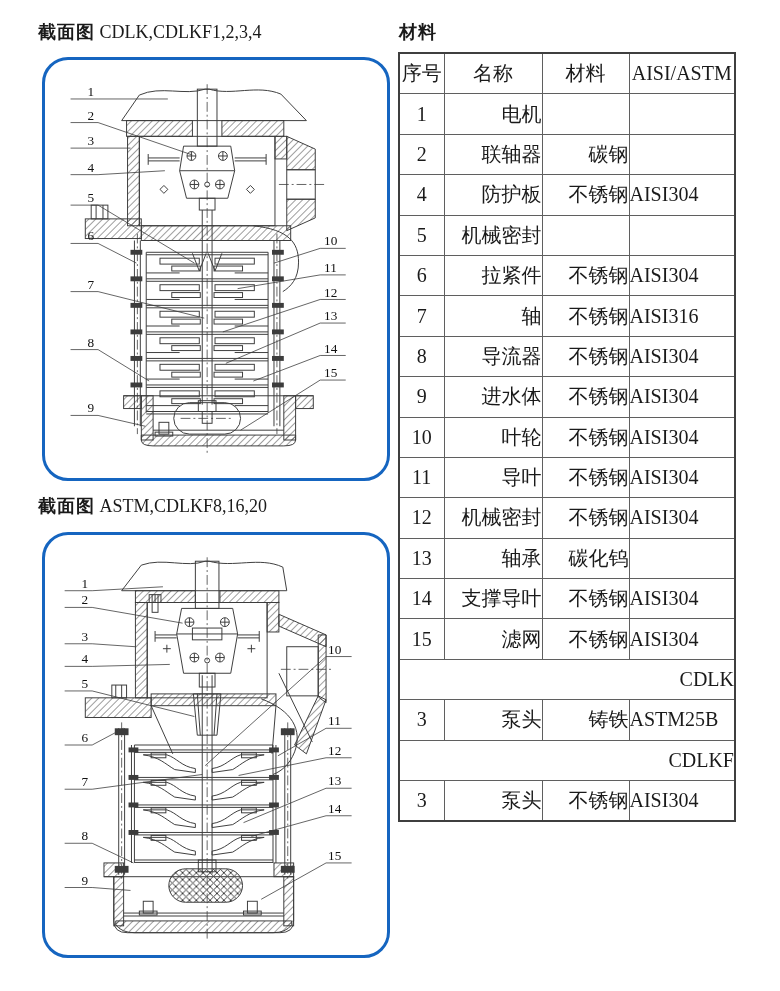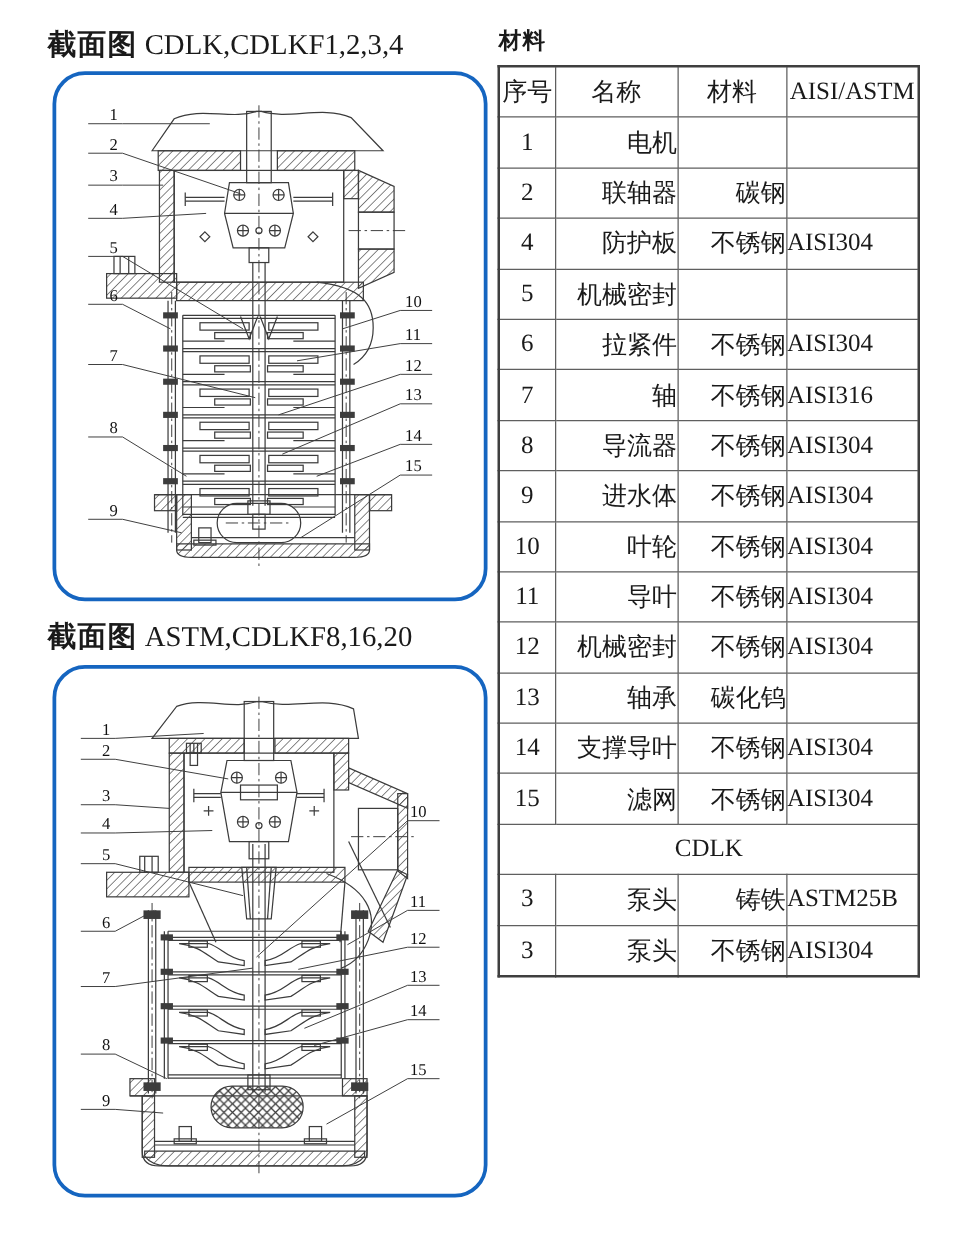--- a/index.html
+++ b/index.html
@@ -1,19 +1,19 @@
 <!DOCTYPE html>
 <html><head>
 <meta charset="utf-8">
 <style>
   html,body{margin:0;padding:0;background:#fff;}
   .page{position:relative;width:780px;height:991px;background:#ffffff;overflow:hidden;
         font-family:"Liberation Serif",serif;color:#1a1a1a;}
   
-  .sec-title{position:absolute;left:38px;font-size:23px;white-space:nowrap;}
+  .sec-title{position:absolute;left:38px;font-size:18px;white-space:nowrap;}
   .sec-title .cjk{font-family:"Liberation Sans",sans-serif;font-weight:bold;letter-spacing:1px;}
   .sec-title .lat{font-family:"Liberation Serif",serif;}
   .sec-title .lat2{font-family:Liberation Serif, serif;}
   #title1{top:20px;}
   #title2{top:494px;}
   #mat-title{position:absolute;left:399px;top:20px;font-size:18px;
              font-family:"Liberation Sans",sans-serif;font-weight:bold;letter-spacing:1px;}
   
   .dbox{position:absolute;left:42px;width:342px;border:3px solid #1565c0;border-radius:26px;background:#fff;}
   #box1{top:57px;height:418px;}
@@ -30,21 +30,21 @@
   
   .materials{position:absolute;left:398px;top:52px;}
   table{border-collapse:collapse;table-layout:fixed;width:336px;font-size:20px;}
   table{border:2px solid #3f3f3f;}
   th,td{border:1px solid #5f5f5f;height:39.4px;padding:0;font-weight:normal;overflow:hidden;
         font-family:"Liberation Serif",serif;}
   th{text-align:center;}
   td.c0{text-align:center;}
   td.c1,td.c2{text-align:right;padding-left:13px;}
   td.c3{text-align:left;}
-  td.merged{text-align:center;}
+  td.merged{text-align:right;}
 </style>
 </head>
 <body>
 
 <div class="page">
 
   <div class="sec-title" id="title1">
     <span class="cjk">截面图</span>
     <span class="lat">CDLK,CDLKF1,2,3,4</span>
   </div>
@@ -471,20 +471,23 @@
           <tr>
             <td class="merged" colspan="4">CDLK</td>
           </tr>
           <tr>
             <td class="c0">3</td>
             <td class="c1">泵头</td>
             <td class="c2">铸铁</td>
             <td class="c3">ASTM25B</td>
           </tr>
           <tr>
+            <td class="merged" colspan="4">CDLKF</td>
+          </tr>
+          <tr>
             <td class="c0">3</td>
             <td class="c1">泵头</td>
             <td class="c2">不锈钢</td>
             <td class="c3">AISI304</td>
           </tr>
         </tbody>
     </table>
   </div>
 
 </div>

